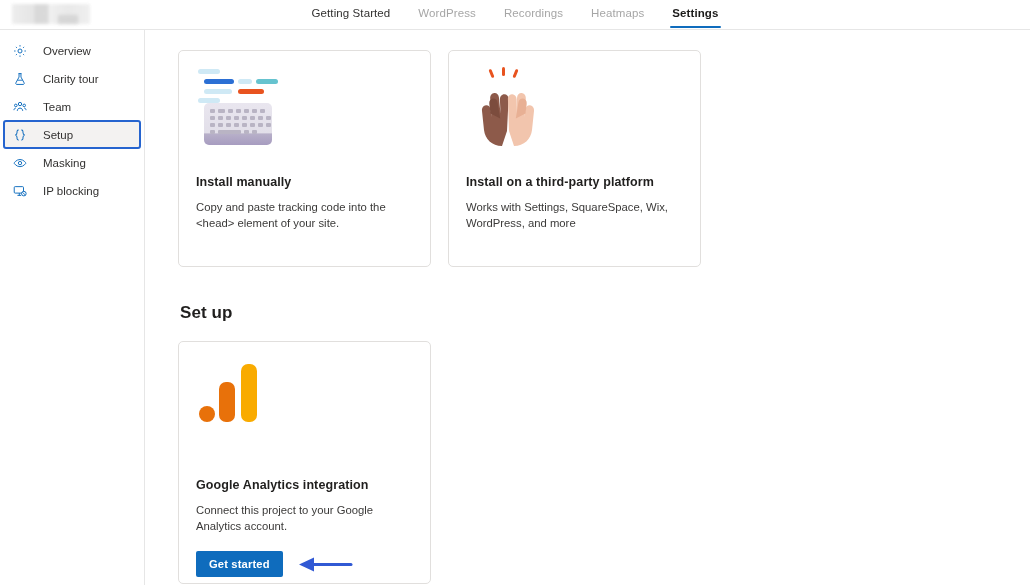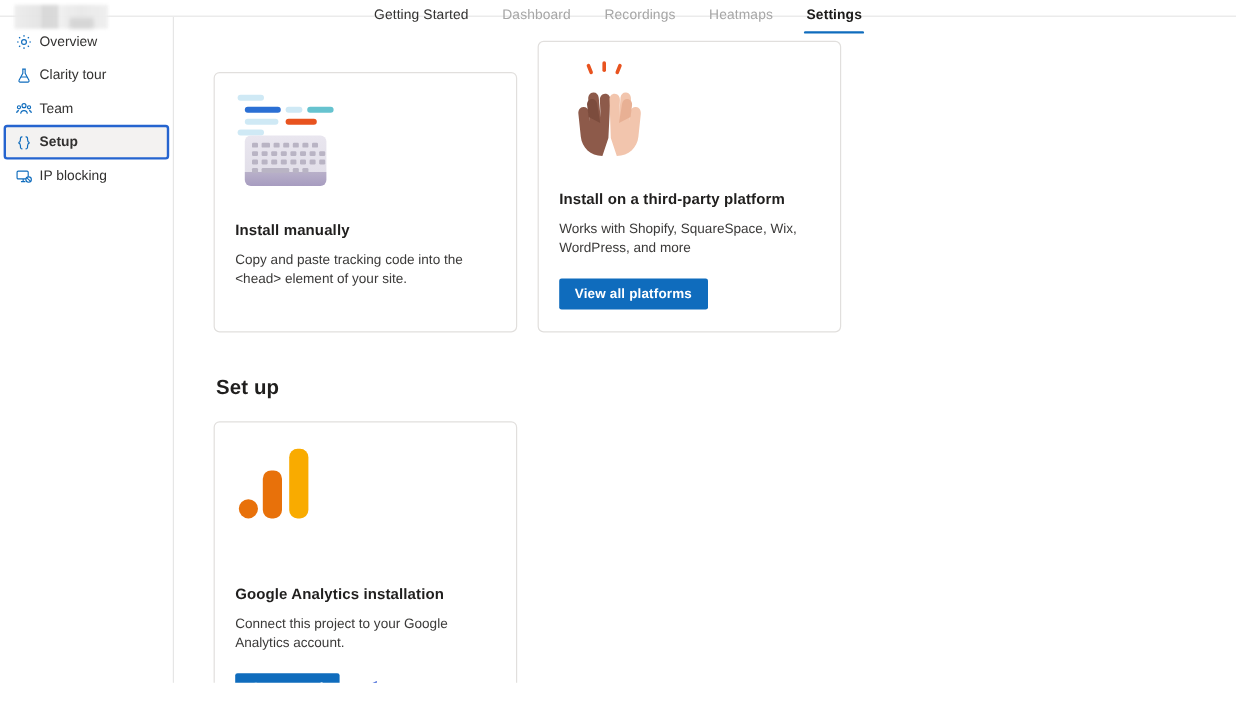--- a/index.html
+++ b/index.html
@@ -9,21 +9,21 @@
     overflow: hidden;
     background: #ffffff;
     font-family: "Liberation Sans", sans-serif;
     color: #1b1a19;
     -webkit-font-smoothing: antialiased;
   }
 
   
   .header {
     position: relative;
-    height: 14px;
+    height: 30px;
     border-bottom: 1px solid #e6e6e6;
     background: #ffffff;
     display: flex;
     align-items: center;
   }
   .brand-logo {
     position: absolute;
     left: 12px; top: 4px;
     width: 78px; height: 20px;
     border-radius: 1px;
@@ -79,38 +79,38 @@
     width: 145px;
     flex: 0 0 145px;
     border-right: 1px solid #e6e6e6;
     background: #ffffff;
     padding-top: 6px;
   }
   .nav-item {
     position: relative;
     display: flex;
     align-items: center;
-    gap: 6px;
+    gap: 16px;
     height: 27px;
     margin: 1px 4px;
     padding: 0 8px;
     border-radius: 2px;
     font-size: 11.5px;
     color: #323130;
     cursor: pointer;
   }
   .nav-item .nav-ico {
     width: 15px; height: 15px;
     flex: 0 0 15px;
     display: flex; align-items: center; justify-content: center;
     color: #0f6cbd;
   }
   .nav-item.selected {
     background: #f3f2f1;
-    font-weight: bold;
+    font-weight: normal;
     outline: 2px solid #2564cf;
     outline-offset: -1px;
     border-radius: 2px;
   }
 
   
   .main {
     flex: 1 1 auto;
     background: #ffffff;
     padding: 20px 0 0 33px;
@@ -208,21 +208,21 @@
   .ga-bar { position: absolute; border-radius: 7px; }
   .ga-dot { position: absolute; border-radius: 50%; }
 </style>
 </head>
 <body>
 
 <div class="header">
   <div class="brand-logo"></div>
   <div class="tabs">
     <div class="tab strong">Getting Started</div>
-    <div class="tab">Dashboard</div>
+    <div class="tab">WordPress</div>
     <div class="tab">Recordings</div>
     <div class="tab">Heatmaps</div>
     <div class="tab active">Settings</div>
   </div>
 </div>
 
 <div class="shell">
 
   <div class="sidebar">
 
@@ -262,20 +262,29 @@
     <div class="nav-item selected">
       <span class="nav-ico">
         <svg width="14" height="14" viewBox="0 0 16 16" fill="none" stroke="#0f6cbd" stroke-width="1.15" stroke-linecap="round">
           <path d="M6.1 2.3C4.5 2.3 4.6 4 4.6 5.2c0 1.6-.5 2.5-1.9 2.8 1.4.3 1.9 1.2 1.9 2.8 0 1.2-.1 2.9 1.5 2.9"></path>
           <path d="M9.9 2.3c1.6 0 1.5 1.7 1.5 2.9 0 1.6.5 2.5 1.9 2.8-1.4.3-1.9 1.2-1.9 2.8 0 1.2.1 2.9-1.5 2.9"></path>
         </svg>
       </span>
       <span>Setup</span>
     </div>
 
+    <div class="nav-item">
+      <span class="nav-ico">
+        <svg width="14" height="14" viewBox="0 0 16 16" fill="none" stroke="#0f6cbd" stroke-width="1.1">
+          <path d="M1.2 8.1S3.7 4 8 4s6.8 4.1 6.8 4.1S12.3 12.2 8 12.2 1.2 8.1 1.2 8.1Z"></path>
+          <circle cx="8" cy="8.1" r="1.9"></circle>
+        </svg>
+      </span>
+      <span>Masking</span>
+    </div>
 
     <div class="nav-item">
       <span class="nav-ico">
         <svg width="14" height="14" viewBox="0 0 16 16" fill="none" stroke="#0f6cbd" stroke-width="1.1" stroke-linejoin="round">
           <rect x="1.4" y="3" width="10.6" height="7.4" rx="1.1"></rect>
           <path d="M5.1 13h4.2M7.2 10.4V13"></path>
           <circle cx="12.4" cy="11" r="2.6" fill="#ffffff"></circle>
           <path d="M10.7 9.4l3.4 3.2" stroke-width="1"></path>
         </svg>
       </span>
@@ -354,38 +363,37 @@
                 <path d="M24.5 33.6 23.3 24c-.4-3.1 1.3-5.2 3.6-5.5 2.3-.3 4.2 1.3 4.7 4l2.6 16Z" fill="#7c4c3d"></path>
               </g>
               <g>
                 <path d="M48 66c10 0 17-7 18-16l2-19c.4-3.4-1.6-5.6-4-5.8-2.4-.2-4.2 1.5-4.6 4l-1 8 1.4-18.4c.3-3.4-1.6-5.6-4.1-5.8-2.5-.2-4.3 1.6-4.6 4.2L50 33.8l.6-14.2c.1-3.3-1.9-5.3-4.3-5.4-2.4-.1-4.2 1.8-4.4 4.3L43 51Z" fill="#f2c5ad"></path>
                 <path d="M59.5 33.6 60.7 24c.4-3.1-1.3-5.2-3.6-5.5-2.3-.3-4.2 1.3-4.7 4l-2.6 16Z" fill="#e8b094"></path>
               </g>
             </svg>
           </div>
         </div>
         <div class="card-title">Install on a third-party platform</div>
-        <div class="card-desc">Works with Shopify, SquareSpace, Wix, WordPress, and more</div>
-        <button class="btn">View all platforms</button>
+        <div class="card-desc">Works with Settings, SquareSpace, Wix, WordPress, and more</div>
       </div>
 
     </div>
 
     <div class="section-title">Set up</div>
 
     <div class="setup-row">
       <div class="card setup-card">
         <div class="card-art">
           <div class="ga-art">
             <div class="ga-bar" style="left:45px; top:6px;  width:16px; height:58px; background:#f9ab00;"></div>
             <div class="ga-bar" style="left:23px; top:24px; width:16px; height:40px; background:#e8710a;"></div>
             <div class="ga-dot" style="left:3px;  top:48px; width:16px; height:16px; background:#e8710a;"></div>
           </div>
         </div>
-        <div class="card-title">Google Analytics installation</div>
+        <div class="card-title">Google Analytics integration</div>
         <div class="card-desc">Connect this project to your Google Analytics account.</div>
         <div class="btn-row">
           <button class="btn">Get started</button>
           <svg class="arrow-annot" width="56" height="16" viewBox="0 0 56 16">
             <path d="M54 8.5 H14" stroke="#3159d4" stroke-width="3" stroke-linecap="round" fill="none"></path>
             <path d="M2 8.5 L17 1.5 L17 15.5 Z" fill="#3159d4"></path>
           </svg>
         </div>
       </div>
     </div>

